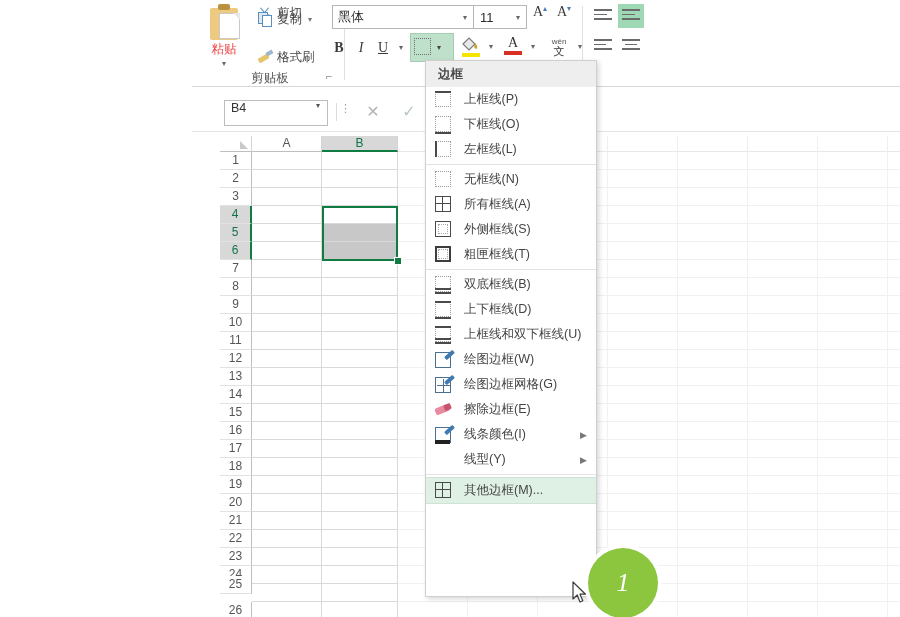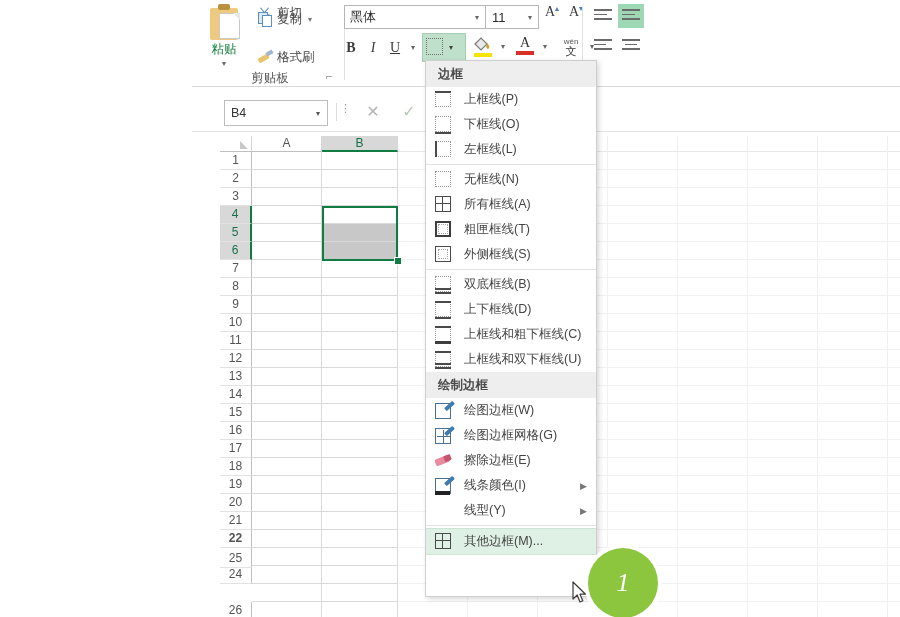--- a/index.html
+++ b/index.html
@@ -20,21 +20,21 @@
   #ribbon-sep{left:192px;top:86px;width:708px;height:1px;background:#d8d8d8;}
 
   
   #clip-group{left:196px;top:0;width:148px;height:86px;}
   #paste-btn{left:0px;top:2px;width:56px;height:66px;text-align:center;cursor:default;}
   #paste-icon{width:34px;height:36px;margin:2px auto 0;position:relative;}
   .clipboard-body{position:absolute;left:3px;top:4px;width:28px;height:32px;background:#eec980;border-radius:2px;}
   .clipboard-clip{position:absolute;left:11px;top:0px;width:12px;height:6px;background:#b9913f;border-radius:2px;}
   .clipboard-page{position:absolute;left:12px;top:9px;width:19px;height:24px;background:#ffffff;border:1px solid #c9c9c9;}
   .clipboard-page:after{content:"";position:absolute;right:-1px;top:-1px;border-top:7px solid #e8e8e8;border-left:7px solid transparent;}
-  #paste-label{font-size:12.5px;color:#15803d;margin-top:1px;}
+  #paste-label{font-size:12.5px;color:#ef4444;margin-top:1px;}
   #paste-caret{margin-top:3px;font-size:8px;color:#666;line-height:6px;}
 
   .cmd-row{height:22px;display:flex;align-items:center;cursor:default;}
   #cut-btn{left:60px;top:2px;width:84px;}
   #copy-btn{left:60px;top:8px;width:84px;text-align:right;}
   #fmtpaint-btn{left:60px;top:46px;width:84px;}
   .cmd-ico{width:18px;height:18px;margin-right:3px;position:relative;flex:none;}
   .cmd-txt{font-size:12.5px;color:#444;white-space:nowrap;}
   .cmd-caret{font-size:8px;color:#777;margin-left:6px;}
 
@@ -46,21 +46,21 @@
   
   .br1{position:absolute;left:2px;top:8px;width:11px;height:5px;background:#e8c46a;transform:rotate(-30deg);border-radius:1px;}
   .br2{position:absolute;left:10px;top:3px;width:7px;height:4px;background:#9fb7cc;transform:rotate(-30deg);}
 
   #clip-name{left:34px;top:70px;width:80px;text-align:center;font-size:12.5px;color:#555;}
   #clip-launcher{left:130px;top:70px;width:14px;height:14px;font-size:11px;color:#8a8a8a;cursor:default;}
 
   #grp-div-1{left:344px;top:6px;width:1px;height:74px;background:#e0e0e0;}
 
   
-  #font-group{left:344px;top:0;width:230px;height:73px;}
+  #font-group{left:332px;top:0;width:230px;height:73px;}
   #font-name-box{left:0px;top:5px;width:140px;height:22px;border:1px solid #b6b6b6;background:#fff;display:flex;align-items:center;}
   #font-name-val{padding-left:5px;font-size:13px;color:#2b2b2b;flex:1;}
   .box-caret{width:16px;text-align:center;font-size:8px;color:#666;}
   #font-size-box{left:142px;top:5px;width:52px;height:22px;border:1px solid #b6b6b6;border-left:none;background:#fff;display:flex;align-items:center;}
   #font-size-val{padding-left:6px;font-size:13px;color:#2b2b2b;flex:1;}
   .aa-btn{top:4px;width:20px;height:24px;text-align:center;cursor:default;}
   #grow-font{left:198px;}
   #shrink-font{left:222px;}
   .aa-A{font-size:14px;color:#3b3b3b;font-family:"Liberation Serif",serif;}
   .aa-sup{font-size:8px;color:#4a7ebb;vertical-align:super;}
@@ -90,21 +90,21 @@
 
   
   #align-group{left:590px;top:0;width:60px;height:86px;}
   .alg{position:absolute;width:26px;height:24px;cursor:default;}
   #align-top{left:0px;top:4px;}
   #align-mid{left:28px;top:4px;background:#9fd8b4;}
   #align-left{left:0px;top:34px;}
   #align-center{left:28px;top:34px;}
   .alines{position:absolute;left:4px;top:5px;width:18px;height:14px;}
   .alines i{display:block;height:1.6px;background:#6b6b6b;margin-bottom:3px;}
-  #name-box{left:224px;top:100px;width:102px;height:24px;border:1px solid #bdbdbd;background:#fff;display:flex;align-items:center;}
+  #name-box{left:224px;top:100px;width:102px;height:24px;border:1px solid #bdbdbd;background:#fff;display:flex;align-items:flex-start;}
   #name-box-val{flex:1;padding-left:6px;font-size:12.5px;color:#333;}
   #name-caret{width:18px;text-align:center;font-size:8px;color:#555;}
   #fx-divider{left:336px;top:103px;width:1px;height:18px;background:#dcdcdc;}
   #fb-dots{left:340px;top:104px;width:10px;height:16px;text-align:center;font-size:11px;color:#999;letter-spacing:0;line-height:8px;}
   #cancel-btn{left:358px;top:100px;width:30px;height:24px;text-align:center;line-height:24px;font-size:16px;color:#b4b4b4;cursor:default;}
   #confirm-btn{left:394px;top:100px;width:30px;height:24px;text-align:center;line-height:24px;font-size:16px;color:#b7c9b7;cursor:default;}
   #fb-sep{left:192px;top:131px;width:708px;height:1px;background:#e4e4e4;}
   #corner-cell{left:220px;top:136px;width:32px;height:16px;background:#ffffff;border-right:1px solid #d4d4d4;border-bottom:1px solid #bfbfbf;box-sizing:border-box;}
   #corner-tri{position:absolute;right:3px;bottom:2px;width:0;height:0;border-left:8px solid #c9c9c9;border-top:8px solid transparent;}
   .colhdr{top:136px;height:16px;box-sizing:border-box;text-align:center;font-size:12px;color:#555;
@@ -555,21 +555,21 @@
     <div class="abs gcell" style="left: 252px; top: 512px; width: 70px;"></div>
     <div class="abs gcell" style="left: 322px; top: 512px; width: 76px;"></div>
     <div class="abs gcell" style="left: 398px; top: 512px; width: 70px; opacity: 0.35;"></div>
     <div class="abs gcell" style="left: 468px; top: 512px; width: 70px; opacity: 0.35;"></div>
     <div class="abs gcell" style="left: 538px; top: 512px; width: 70px; opacity: 0.35;"></div>
     <div class="abs gcell" style="left: 608px; top: 512px; width: 70px; opacity: 0.35;"></div>
     <div class="abs gcell" style="left: 678px; top: 512px; width: 70px; opacity: 0.35;"></div>
     <div class="abs gcell" style="left: 748px; top: 512px; width: 70px; opacity: 0.35;"></div>
     <div class="abs gcell" style="left: 818px; top: 512px; width: 70px; opacity: 0.35;"></div>
     <div class="abs gcell" style="left: 888px; top: 512px; width: 70px; opacity: 0.35;"></div>
-    <div class="abs rowhdr" style="top: 530px; font-weight: bold;">22</div>
+    <div class="abs rowhdr" style="top: 530px;">22</div>
     <div class="abs gcell" style="left: 252px; top: 530px; width: 70px;"></div>
     <div class="abs gcell" style="left: 322px; top: 530px; width: 76px;"></div>
     <div class="abs gcell" style="left: 398px; top: 530px; width: 70px; opacity: 0.35;"></div>
     <div class="abs gcell" style="left: 468px; top: 530px; width: 70px; opacity: 0.35;"></div>
     <div class="abs gcell" style="left: 538px; top: 530px; width: 70px; opacity: 0.35;"></div>
     <div class="abs gcell" style="left: 608px; top: 530px; width: 70px; opacity: 0.35;"></div>
     <div class="abs gcell" style="left: 678px; top: 530px; width: 70px; opacity: 0.35;"></div>
     <div class="abs gcell" style="left: 748px; top: 530px; width: 70px; opacity: 0.35;"></div>
     <div class="abs gcell" style="left: 818px; top: 530px; width: 70px; opacity: 0.35;"></div>
     <div class="abs gcell" style="left: 888px; top: 530px; width: 70px; opacity: 0.35;"></div>
@@ -588,21 +588,21 @@
     <div class="abs gcell" style="left: 252px; top: 566px; width: 70px;"></div>
     <div class="abs gcell" style="left: 322px; top: 566px; width: 76px;"></div>
     <div class="abs gcell" style="left: 398px; top: 566px; width: 70px; opacity: 0.35;"></div>
     <div class="abs gcell" style="left: 468px; top: 566px; width: 70px; opacity: 0.35;"></div>
     <div class="abs gcell" style="left: 538px; top: 566px; width: 70px; opacity: 0.35;"></div>
     <div class="abs gcell" style="left: 608px; top: 566px; width: 70px; opacity: 0.35;"></div>
     <div class="abs gcell" style="left: 678px; top: 566px; width: 70px; opacity: 0.35;"></div>
     <div class="abs gcell" style="left: 748px; top: 566px; width: 70px; opacity: 0.35;"></div>
     <div class="abs gcell" style="left: 818px; top: 566px; width: 70px; opacity: 0.35;"></div>
     <div class="abs gcell" style="left: 888px; top: 566px; width: 70px; opacity: 0.35;"></div>
-    <div class="abs rowhdr" style="top: 550px;">25</div>
+    <div class="abs rowhdr" style="top: 576px;">25</div>
     <div class="abs gcell" style="left: 252px; top: 584px; width: 70px;"></div>
     <div class="abs gcell" style="left: 322px; top: 584px; width: 76px;"></div>
     <div class="abs gcell" style="left: 398px; top: 584px; width: 70px; opacity: 0.35;"></div>
     <div class="abs gcell" style="left: 468px; top: 584px; width: 70px; opacity: 0.35;"></div>
     <div class="abs gcell" style="left: 538px; top: 584px; width: 70px; opacity: 0.35;"></div>
     <div class="abs gcell" style="left: 608px; top: 584px; width: 70px; opacity: 0.35;"></div>
     <div class="abs gcell" style="left: 678px; top: 584px; width: 70px; opacity: 0.35;"></div>
     <div class="abs gcell" style="left: 748px; top: 584px; width: 70px; opacity: 0.35;"></div>
     <div class="abs gcell" style="left: 818px; top: 584px; width: 70px; opacity: 0.35;"></div>
     <div class="abs gcell" style="left: 888px; top: 584px; width: 70px; opacity: 0.35;"></div>
@@ -653,66 +653,57 @@
         <span class="mi-lbl">无框线(N)</span>
       </div>
       <div class="menu-item">
         <span class="mi-ico">
           <span class="allb"></span>
         </span>
         <span class="mi-lbl">所有框线(A)</span>
       </div>
       <div class="menu-item">
         <span class="mi-ico">
+          <span class="outb"></span>
+        </span>
+        <span class="mi-lbl">外侧框线(S)</span>
+      </div>
+      <div class="menu-item">
+        <span class="mi-ico">
           <span class="thickbox"></span>
         </span>
         <span class="mi-lbl">粗匣框线(T)</span>
-      </div>
-      <div class="menu-item">
-        <span class="mi-ico">
-          <span class="outb"></span>
-        </span>
-        <span class="mi-lbl">外侧框线(S)</span>
       </div>
       <div class="menu-sep"></div>
       <div class="menu-item">
         <span class="mi-ico">
           <span class="bx"></span>
           <span class="dbl-b1"></span>
           <span class="dbl-b2"></span>
         </span>
         <span class="mi-lbl">双底框线(B)</span>
       </div>
       <div class="menu-item">
         <span class="mi-ico">
           <span class="bx"></span>
           <span class="solid-t"></span>
           <span class="solid-b"></span>
         </span>
         <span class="mi-lbl">上下框线(D)</span>
-      </div>
-      <div class="menu-item">
-        <span class="mi-ico">
-          <span class="bx"></span>
-          <span class="solid-t"></span>
-          <span class="thick-b"></span>
-        </span>
-        <span class="mi-lbl">上框线和粗下框线(C)</span>
       </div>
       <div class="menu-item">
         <span class="mi-ico">
           <span class="bx"></span>
           <span class="solid-t"></span>
           <span class="dbl-b1"></span>
           <span class="dbl-b2"></span>
         </span>
         <span class="mi-lbl">上框线和双下框线(U)</span>
       </div>
     </div>
-  <div class="menu-hdr">绘制边框</div>
   <div id="draw-list">
       <div class="menu-item">
         <span class="mi-ico">
           <span class="pen-card"></span>
           <span class="pen-nib"></span>
         </span>
         <span class="mi-lbl">绘图边框(W)</span>
       </div>
       <div class="menu-item">
         <span class="mi-ico">

